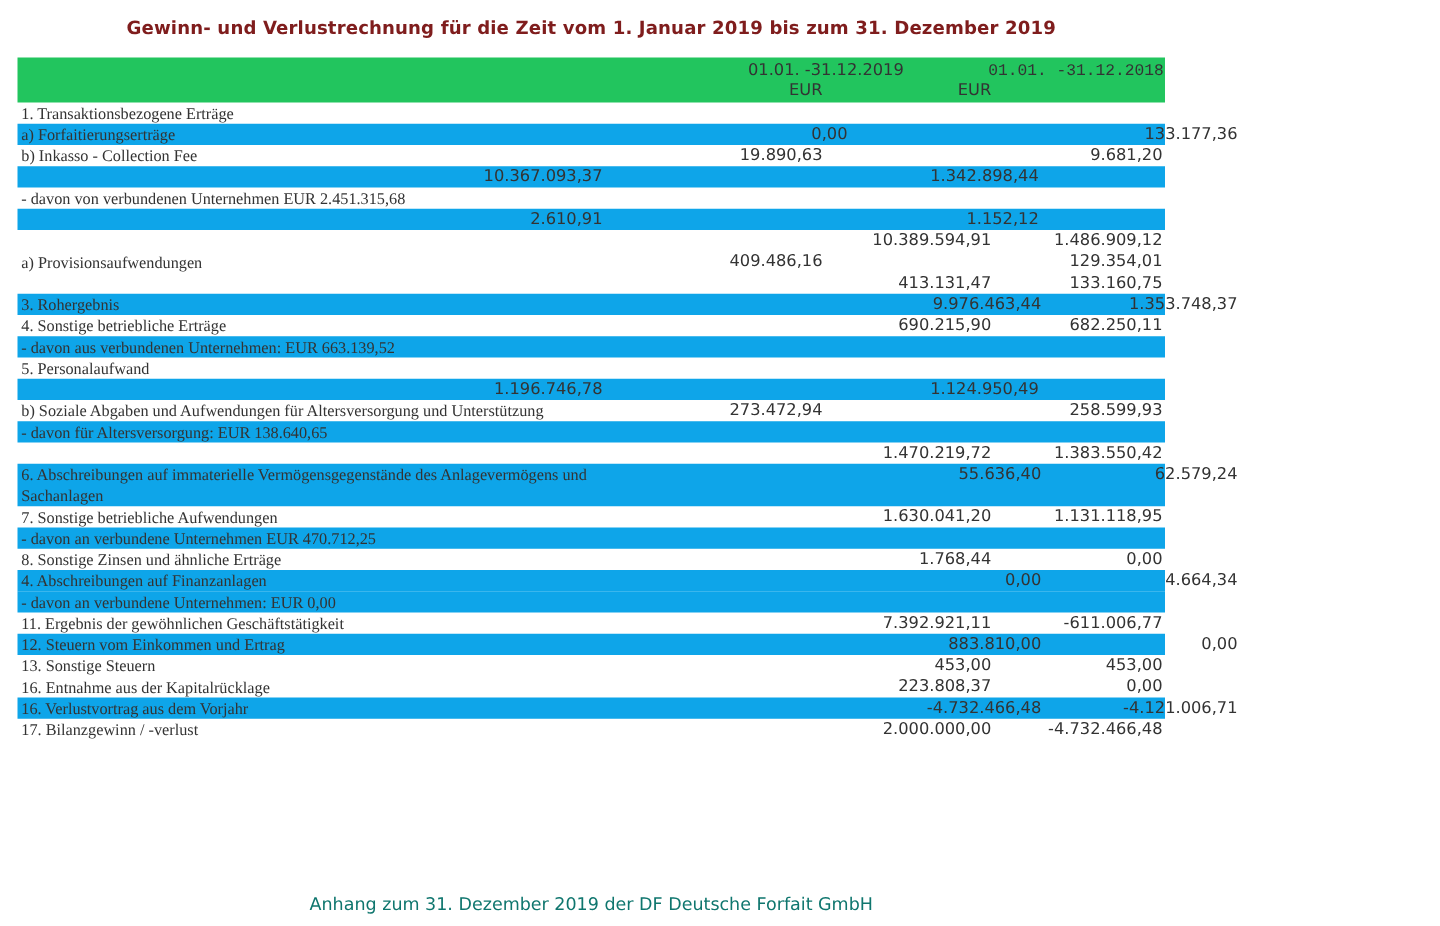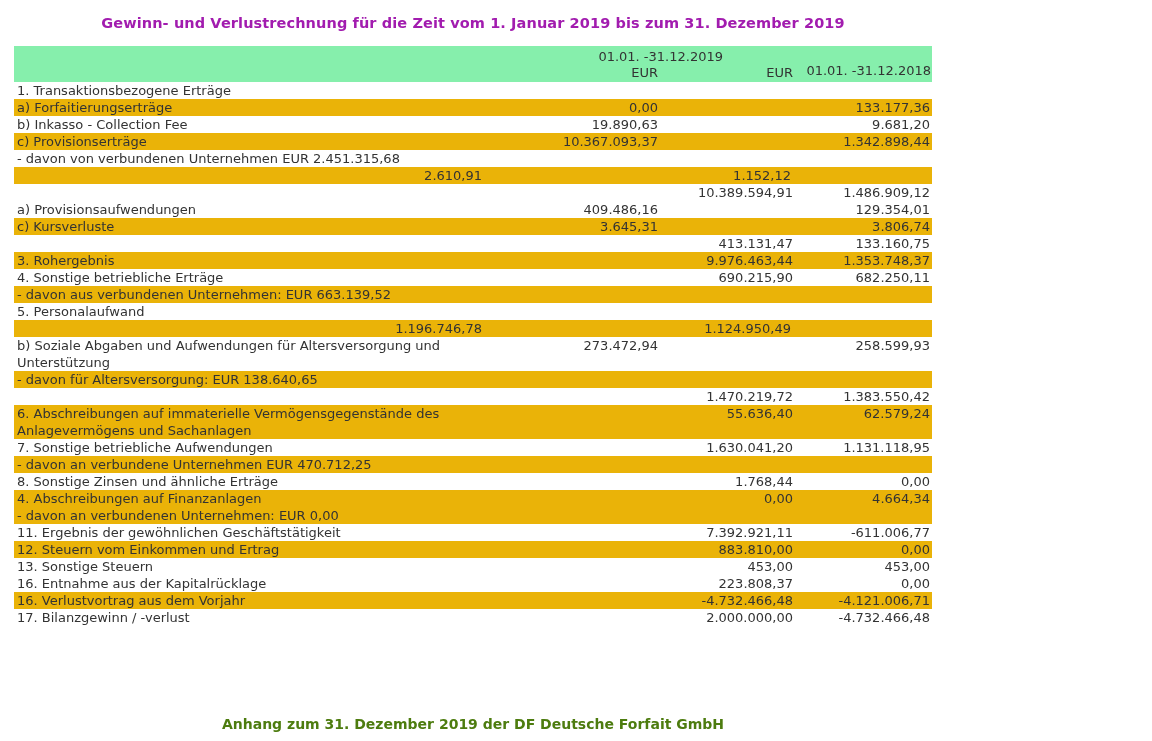--- a/index.html
+++ b/index.html
@@ -17,68 +17,69 @@
     overflow: hidden;
   }
   .doc-title {
     position: absolute;
     top: 15px;
     left: 0;
     width: 946px;
     text-align: center;
     font-size: 14.5px;
     font-weight: bold;
-    color: #a21caf;
+    color: #7f1d1d;
     letter-spacing: 0.1px;
   }
   .pnl-table {
     position: absolute;
     left: 14px;
     top: 46px;
     width: 918px;
     font-size: 13px;
     line-height: 17px;
   }
   .pnl-header {
     position: relative;
     height: 36px;
-    background: #86efac;
+    background: #22c55e;
   }
   .pnl-header .hcell {
     position: absolute;
     white-space: nowrap;
   }
   .h-period-2019 { top: 2px;  right: 209px; }
-  .h-period-2018 { top: 16px;  right: 1px; }
+  .h-period-2018 { top: 2px;  right: 1px; font-family: Liberation Mono, monospace; }
   .h-eur-a       { top: 18px; right: 274px; }
   .h-eur-b       { top: 18px; right: 139px; }
   .pnl-rows .row {
     display: grid;
     grid-template-columns: 468px 176px 135px 139px;
     align-items: start;
   }
   .pnl-rows .row.shade {
-    background: #eab308;
+    background: #0ea5e9;
+    gap: 20px;
   }
   .cell { min-height: 17px; }
-  .cell.label { padding-left: 3px; }
+  .cell.label { padding-left: 3px; font-family: Liberation Serif, serif; }
   .cell.col-a, .cell.col-b, .cell.col-c {
     text-align: right;
     white-space: nowrap;
   }
   .cell.col-c { padding-right: 2px; }
   .doc-footer {
     position: absolute;
     top: 716px;
     left: 0;
     width: 946px;
     text-align: center;
     font-size: 14px;
-    font-weight: bold;
-    color: #4d7c0f;
+    font-weight: normal;
+    color: #0f766e;
   }
 </style>
 </head>
 <body>
 
 <div class="page">
 
   <div class="doc-title">Gewinn- und Verlustrechnung für die Zeit vom 1. Januar 2019 bis zum 31. Dezember 2019</div>
 
   <div class="pnl-table">
@@ -103,21 +104,20 @@
           <div class="cell col-b"></div>
           <div class="cell col-c">133.177,36</div>
         </div>
         <div class="row">
           <div class="cell label">b) Inkasso - Collection Fee</div>
           <div class="cell col-a">19.890,63</div>
           <div class="cell col-b"></div>
           <div class="cell col-c">9.681,20</div>
         </div>
         <div class="row shade">
-          <div class="cell label">c) Provisionserträge</div>
           <div class="cell col-a">10.367.093,37</div>
           <div class="cell col-b"></div>
           <div class="cell col-c">1.342.898,44</div>
         </div>
         <div class="row">
           <div class="cell label">- davon von verbundenen Unternehmen EUR 2.451.315,68</div>
           <div class="cell col-a"></div>
           <div class="cell col-b"></div>
           <div class="cell col-c"></div>
         </div>
@@ -131,26 +131,20 @@
           <div class="cell col-a"></div>
           <div class="cell col-b">10.389.594,91</div>
           <div class="cell col-c">1.486.909,12</div>
         </div>
         <div class="row">
           <div class="cell label">a) Provisionsaufwendungen</div>
           <div class="cell col-a">409.486,16</div>
           <div class="cell col-b"></div>
           <div class="cell col-c">129.354,01</div>
         </div>
-        <div class="row shade">
-          <div class="cell label">c) Kursverluste</div>
-          <div class="cell col-a">3.645,31</div>
-          <div class="cell col-b"></div>
-          <div class="cell col-c">3.806,74</div>
-        </div>
         <div class="row">
           <div class="cell label"></div>
           <div class="cell col-a"></div>
           <div class="cell col-b">413.131,47</div>
           <div class="cell col-c">133.160,75</div>
         </div>
         <div class="row shade">
           <div class="cell label">3. Rohergebnis</div>
           <div class="cell col-a"></div>
           <div class="cell col-b">9.976.463,44</div>
@@ -221,21 +215,21 @@
           <div class="cell col-b">1.768,44</div>
           <div class="cell col-c">0,00</div>
         </div>
         <div class="row shade">
           <div class="cell label">4. Abschreibungen auf Finanzanlagen</div>
           <div class="cell col-a"></div>
           <div class="cell col-b">0,00</div>
           <div class="cell col-c">4.664,34</div>
         </div>
         <div class="row shade">
-          <div class="cell label">- davon an verbundenen Unternehmen: EUR 0,00</div>
+          <div class="cell label">- davon an verbundene Unternehmen: EUR 0,00</div>
           <div class="cell col-a"></div>
           <div class="cell col-b"></div>
           <div class="cell col-c"></div>
         </div>
         <div class="row">
           <div class="cell label">11. Ergebnis der gewöhnlichen Geschäftstätigkeit</div>
           <div class="cell col-a"></div>
           <div class="cell col-b">7.392.921,11</div>
           <div class="cell col-c">-611.006,77</div>
         </div>

